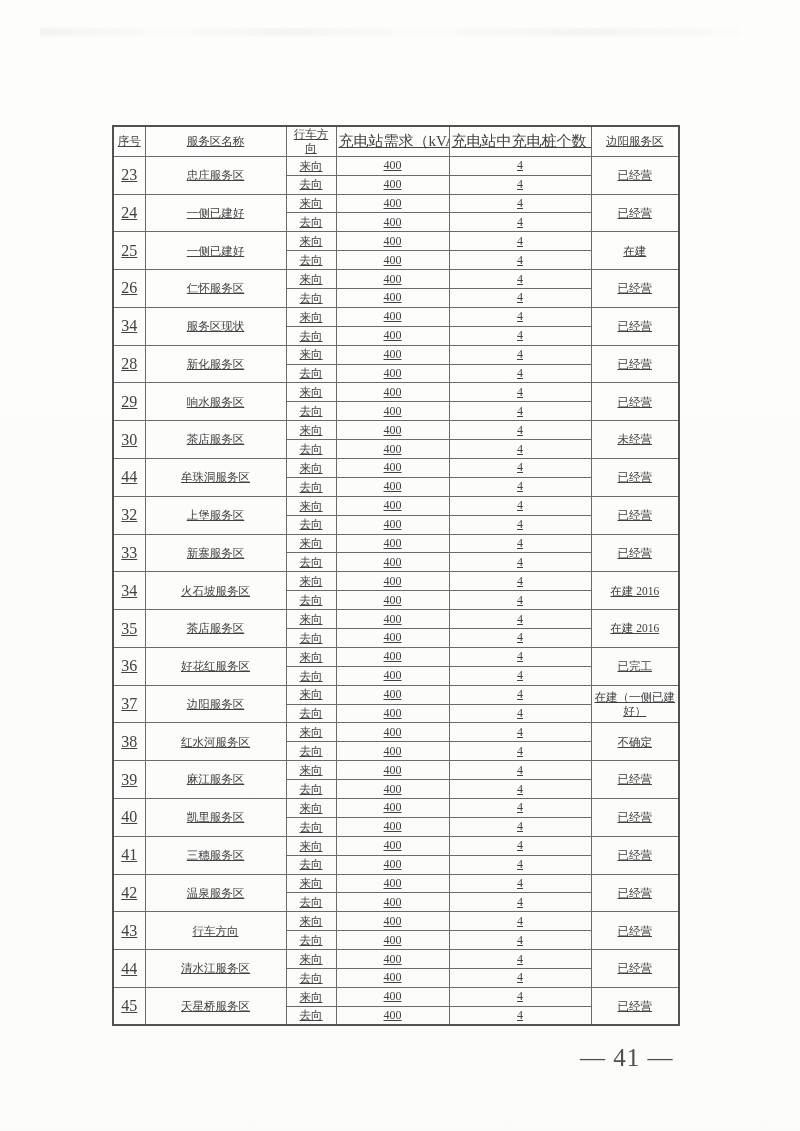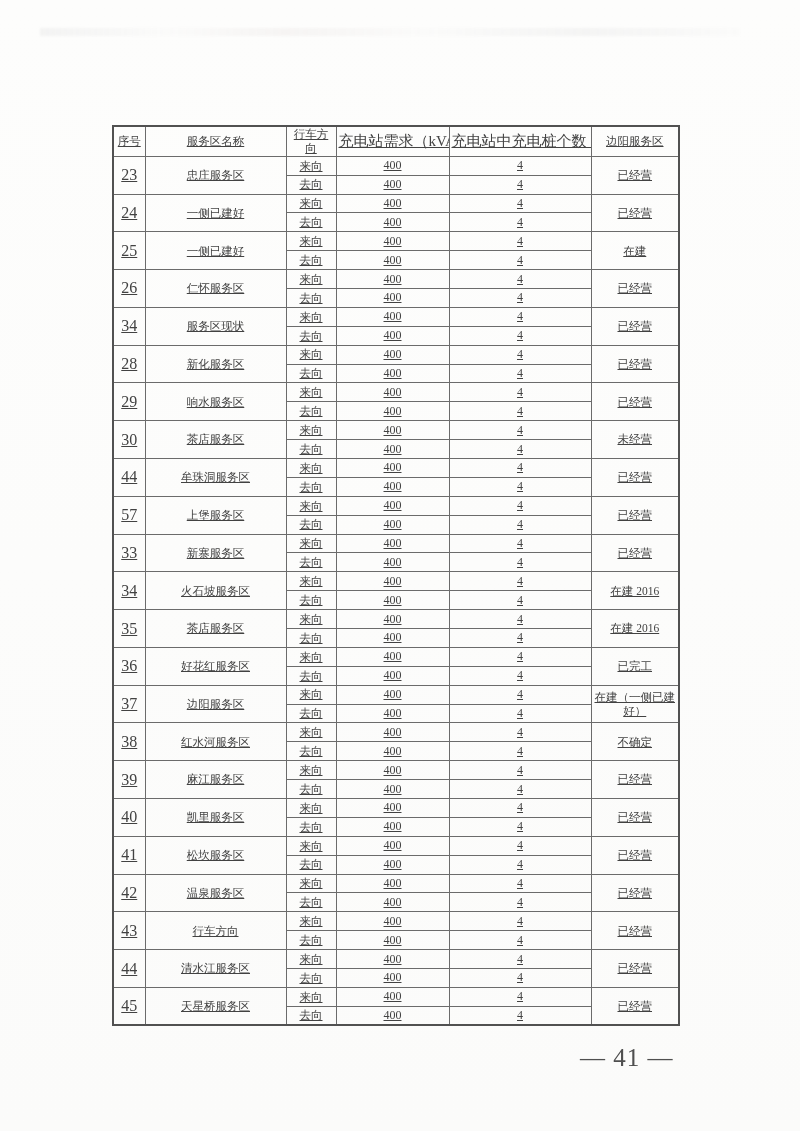--- a/index.html
+++ b/index.html
@@ -222,21 +222,21 @@
     <td class="col-piles">4</td>
     <td class="col-status" rowspan="2">已经营</td>
   </tr>
   <tr>
     <td class="col-dir">去向</td>
     <td class="col-demand">400</td>
     <td class="col-piles">4</td>
   </tr>
 
   <tr>
-    <td class="col-no" rowspan="2">57</td>
+    <td class="col-no" rowspan="2">32</td>
     <td class="col-name" rowspan="2">上堡服务区</td>
     <td class="col-dir">来向</td>
     <td class="col-demand">400</td>
     <td class="col-piles">4</td>
     <td class="col-status" rowspan="2">已经营</td>
   </tr>
   <tr>
     <td class="col-dir">去向</td>
     <td class="col-demand">400</td>
     <td class="col-piles">4</td>
@@ -349,21 +349,21 @@
     <td class="col-status" rowspan="2">已经营</td>
   </tr>
   <tr>
     <td class="col-dir">去向</td>
     <td class="col-demand">400</td>
     <td class="col-piles">4</td>
   </tr>
 
   <tr>
     <td class="col-no" rowspan="2">41</td>
-    <td class="col-name" rowspan="2">松坎服务区</td>
+    <td class="col-name" rowspan="2">三穗服务区</td>
     <td class="col-dir">来向</td>
     <td class="col-demand">400</td>
     <td class="col-piles">4</td>
     <td class="col-status" rowspan="2">已经营</td>
   </tr>
   <tr>
     <td class="col-dir">去向</td>
     <td class="col-demand">400</td>
     <td class="col-piles">4</td>
   </tr>

